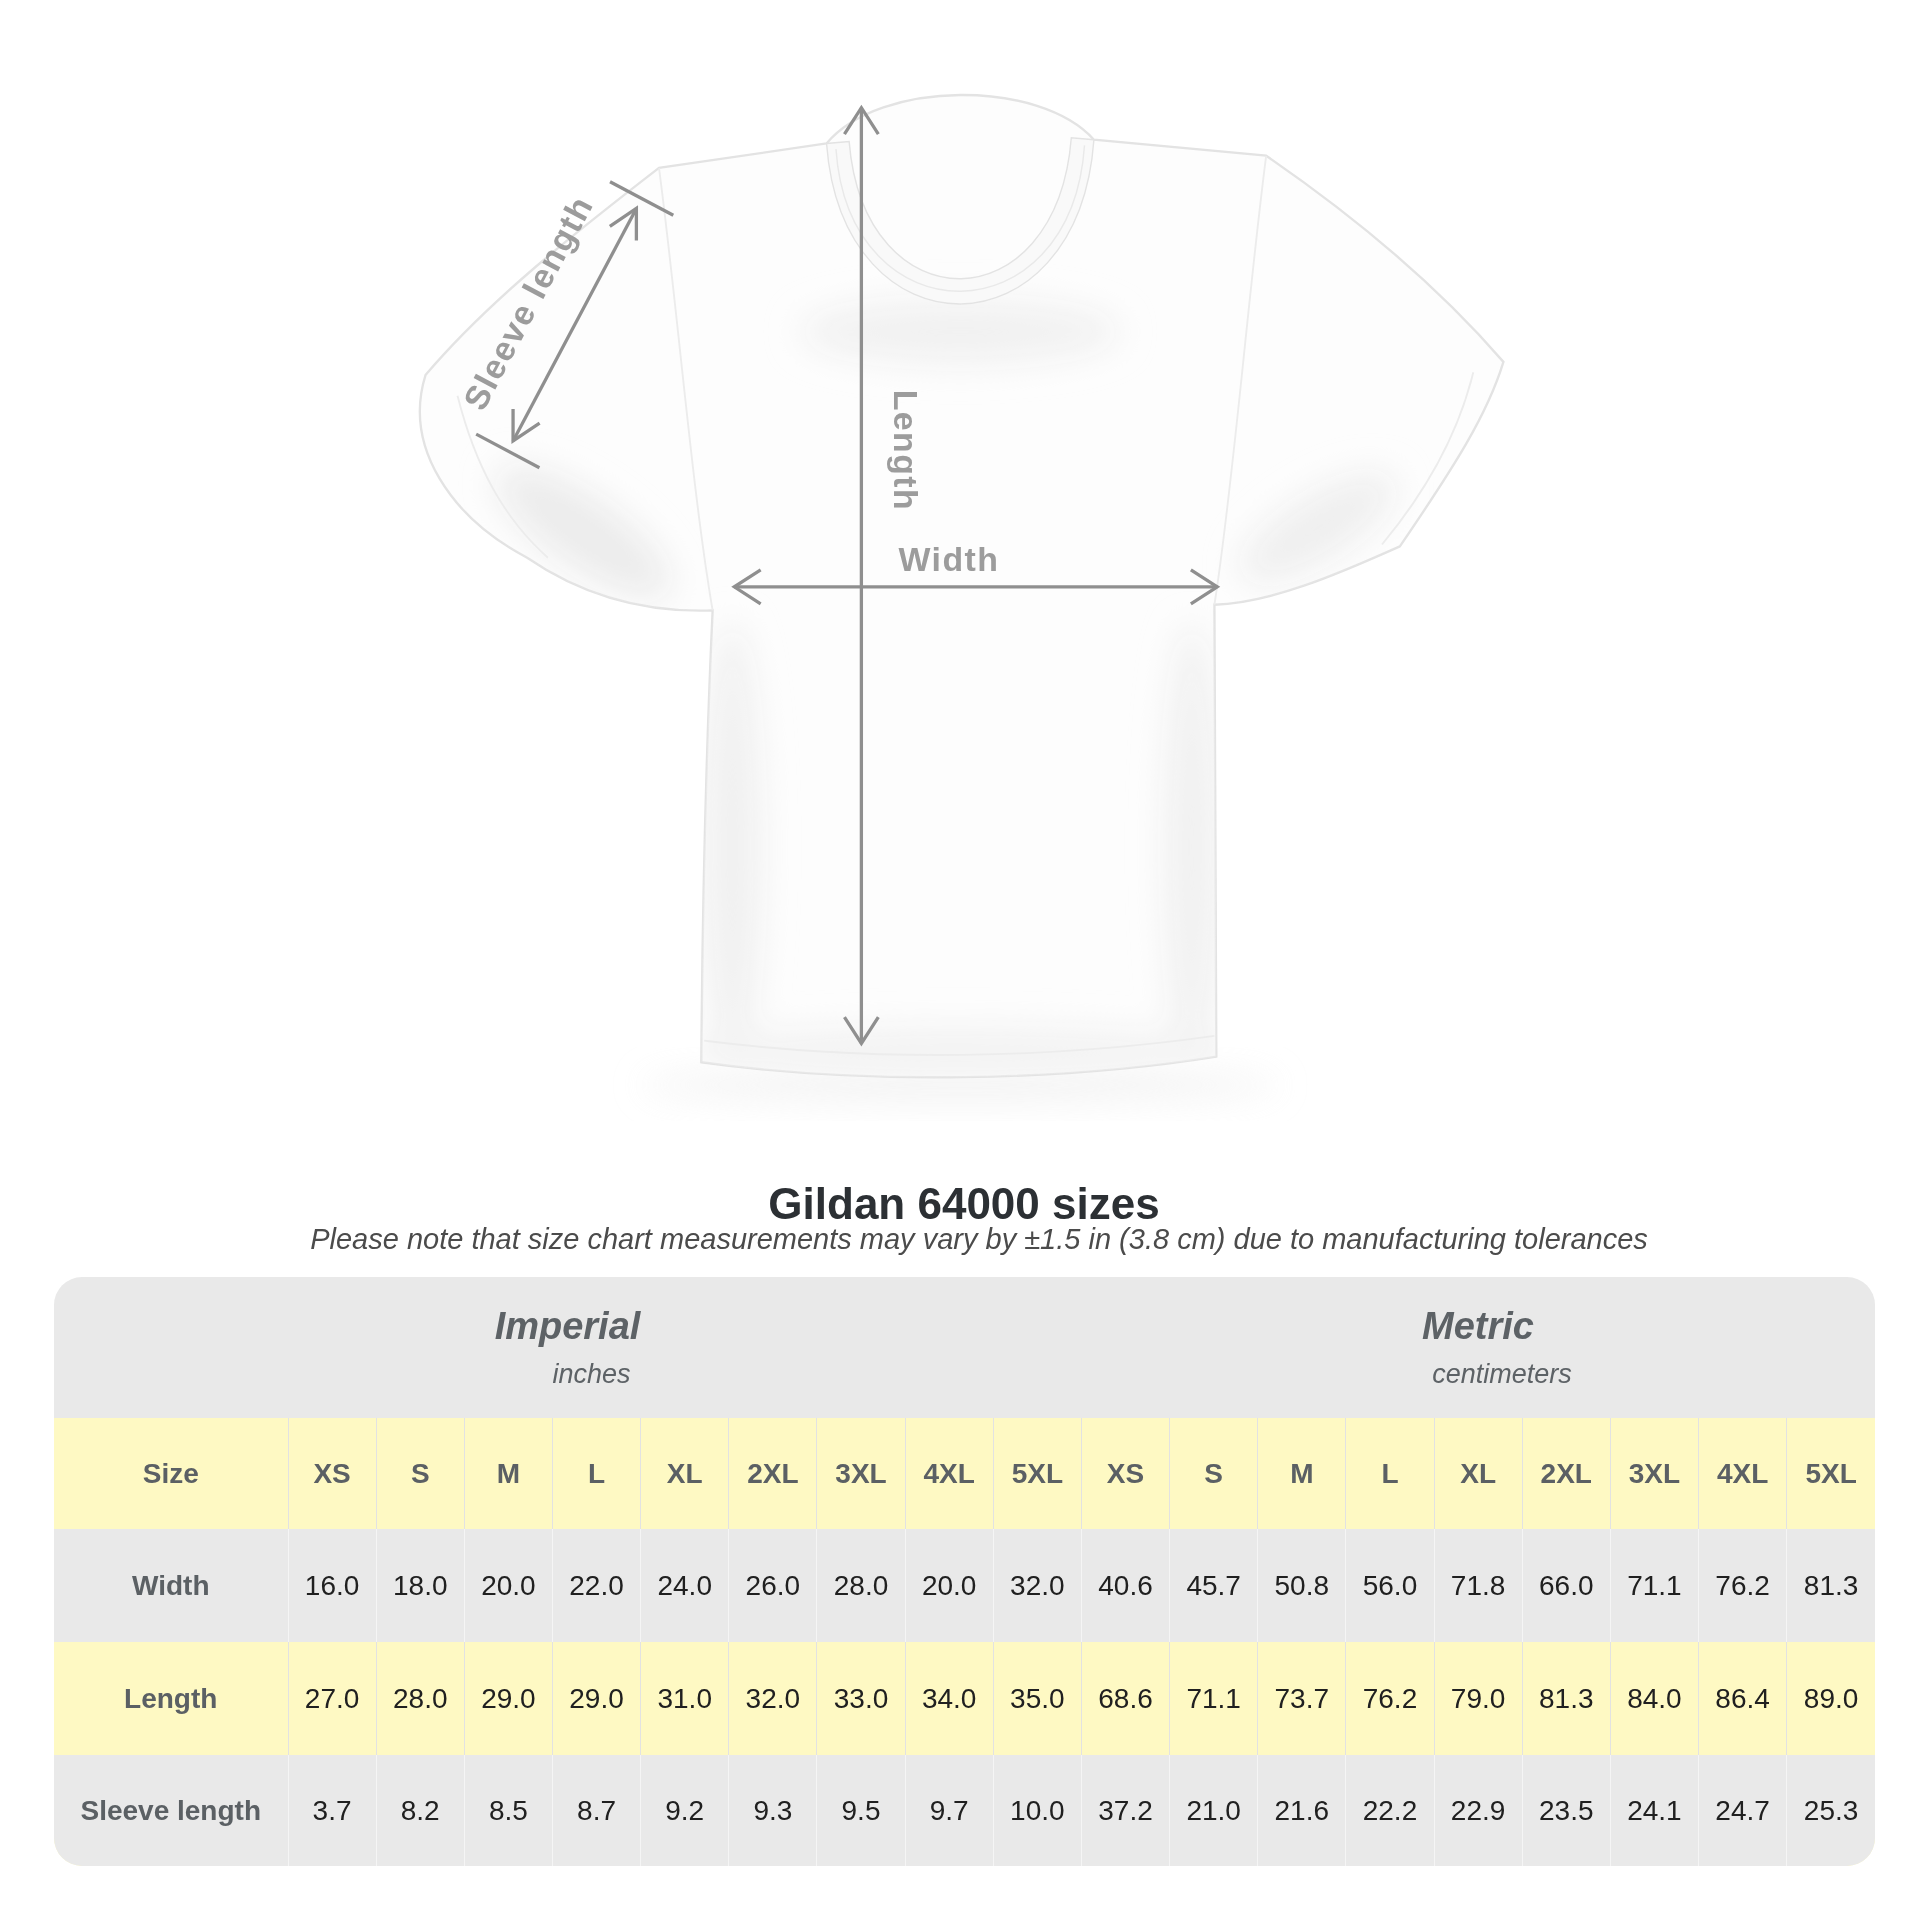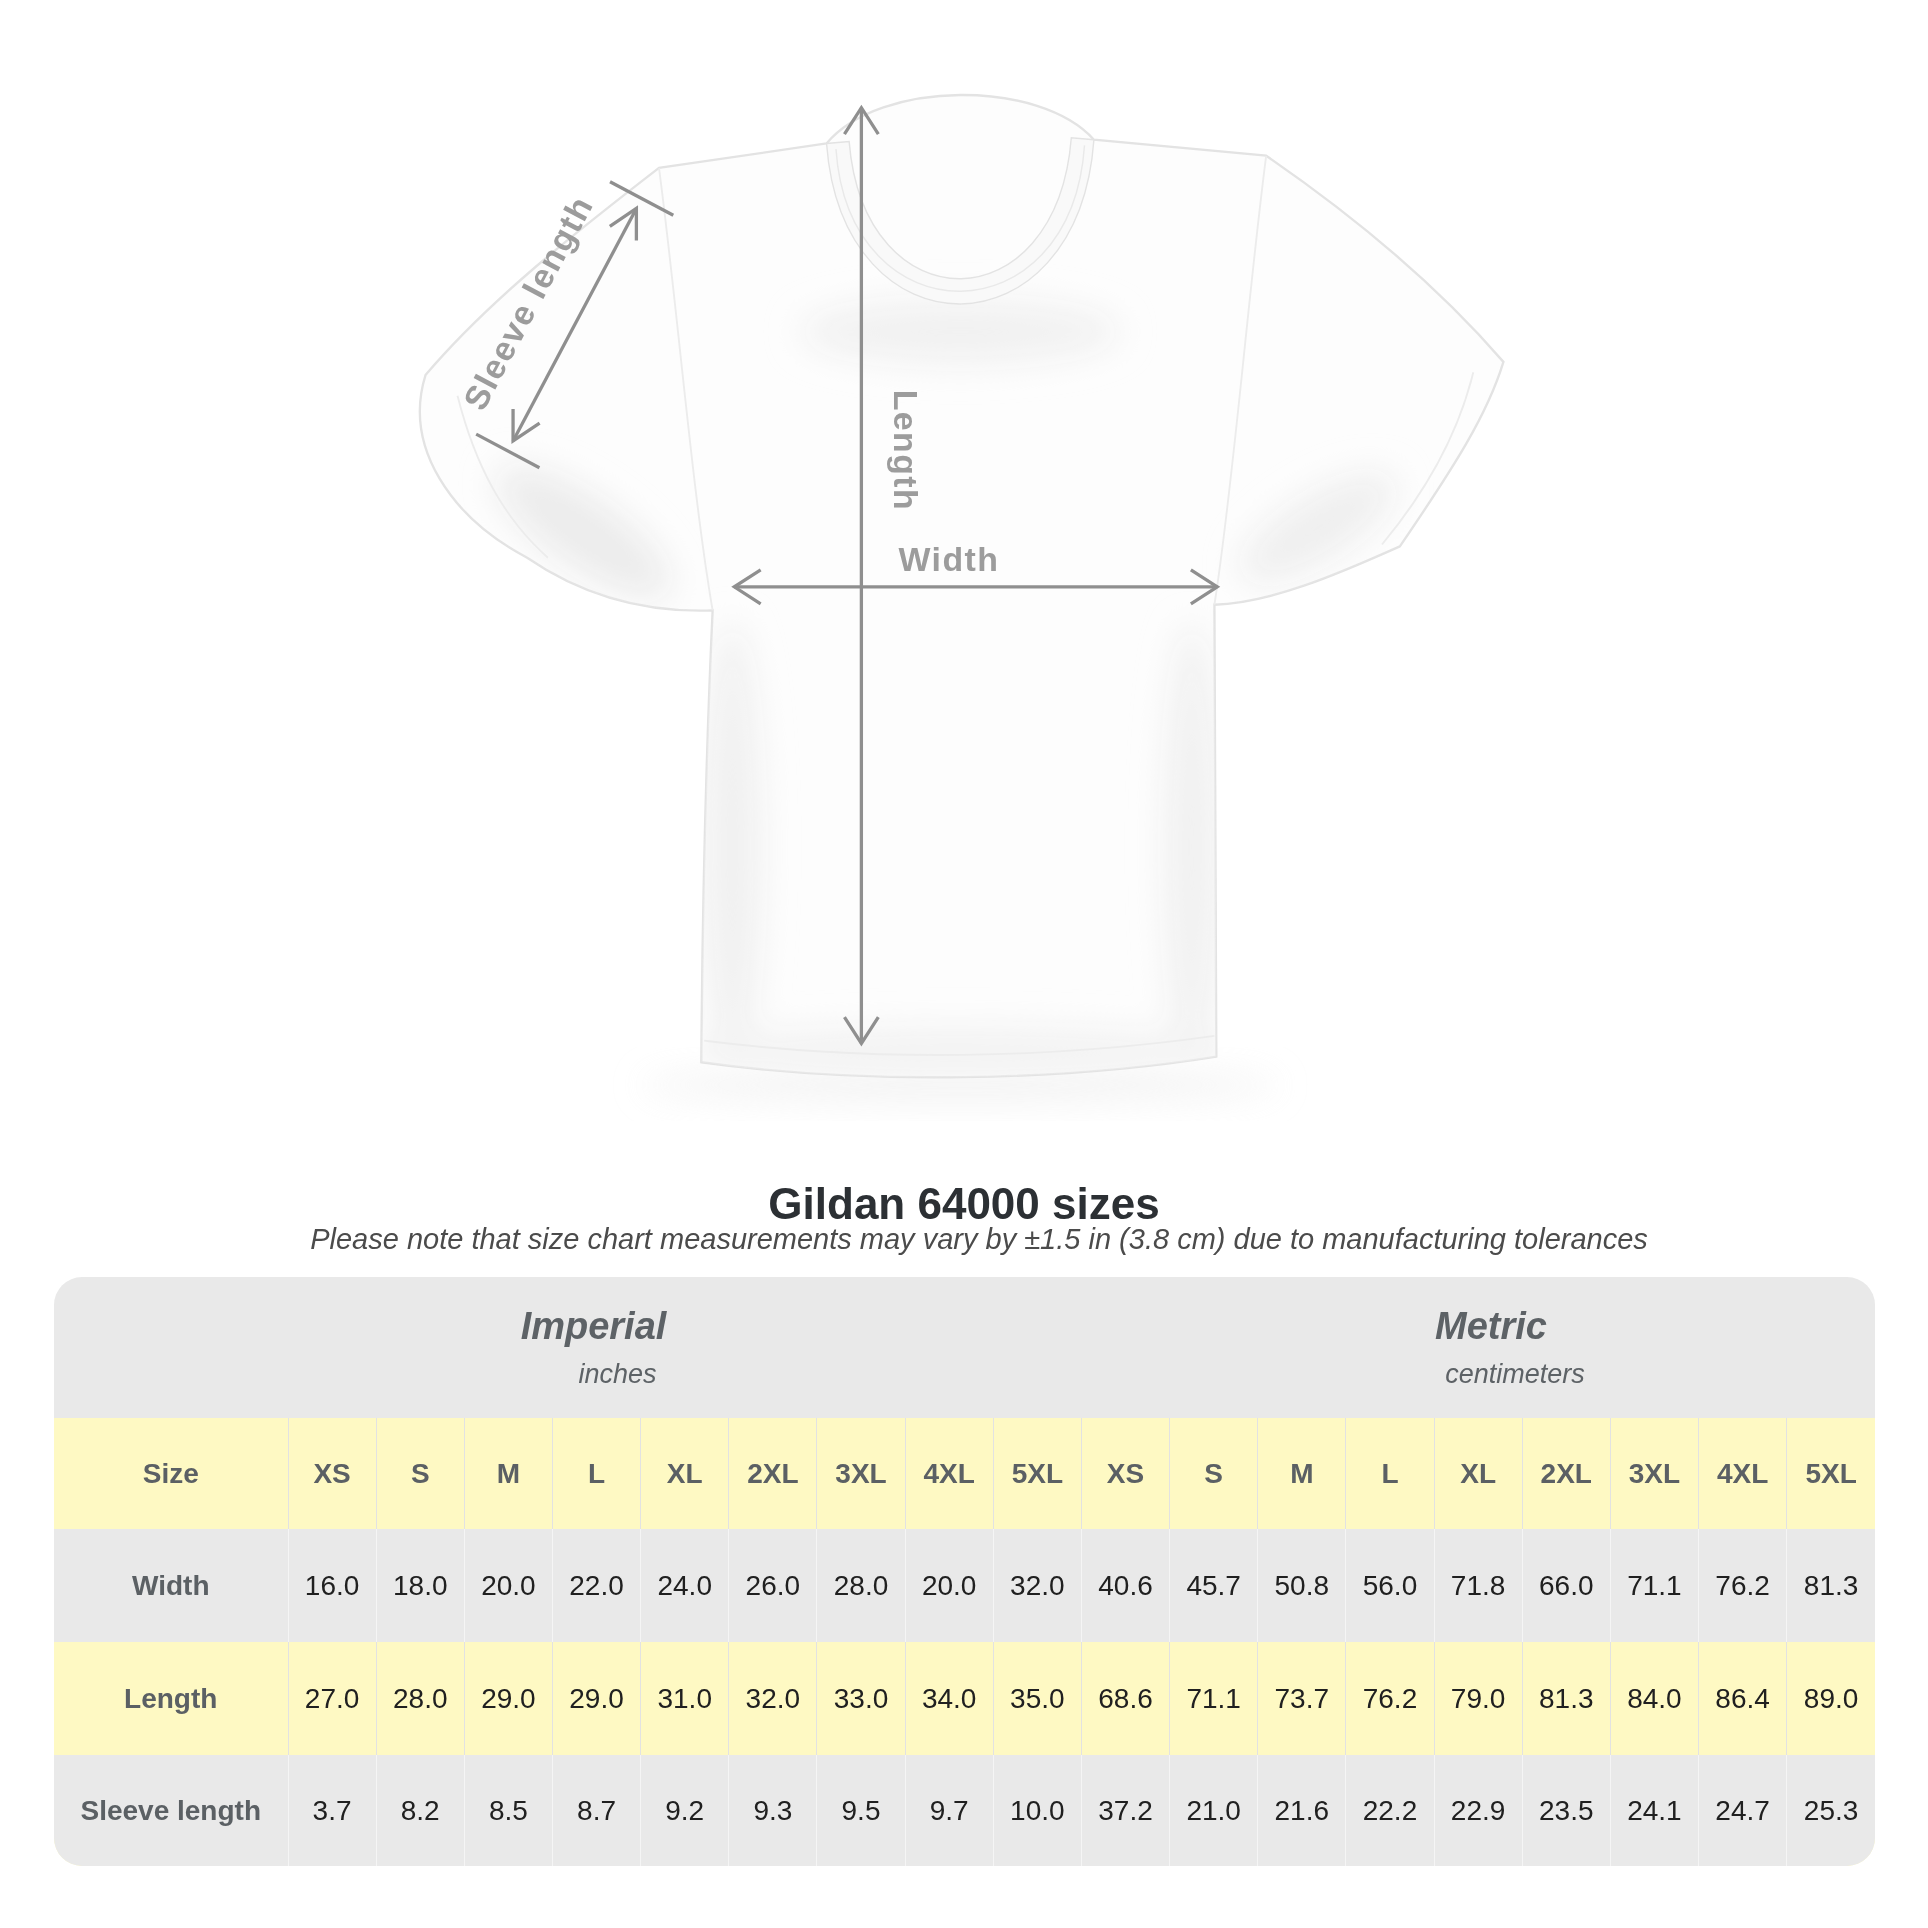--- a/index.html
+++ b/index.html
@@ -7,21 +7,21 @@
         font-family:"Liberation Sans",sans-serif;}
   .diagram{position:absolute;left:0;top:0;}
   .annot{font-family:"Liberation Sans",sans-serif;font-weight:700;font-size:36px;
          fill:#9c9c9c;letter-spacing:1.5px;}
   .page-title{position:absolute;left:0;top:1179px;width:100%;margin:0;text-align:center;
               font-size:44px;font-weight:700;color:#2c3034;}
   .page-subtitle{position:absolute;left:0;top:1208px;width:100%;margin:15px;text-align:center;
                  font-style:italic;font-size:29px;color:#4b4b4b;}
   .chart{position:absolute;left:54px;top:1277px;width:1821px;border-radius:28px;
          overflow:hidden;background:#fff;}
-  .units-row{display:flex;background:#e9e9e9;height:141px;padding-left:26px;}
+  .units-row{display:flex;background:#e9e9e9;height:141px;}
   .unit-group{display:flex;flex-direction:column;align-items:center;justify-content:center;gap:11.3px;}
   .unit-group.imperial{width:1027px;}
   .unit-group.metric{flex:1;}
   .unit-name{font-style:italic;font-weight:700;font-size:38px;color:#5d6266;}
   .unit-sub{font-style:italic;font-size:27px;color:#5d6266;margin-left:48px;}
   table.sizes{width:100%;border-collapse:collapse;table-layout:fixed;background:#fef9c3;}
   col.labelcol{width:234px;}
   .sizes th,.sizes td{height:113px;text-align:center;vertical-align:middle;
       font-size:28px;color:#202020;font-weight:400;padding:0;
       border-left:1.9px solid #e2e2e2;}

